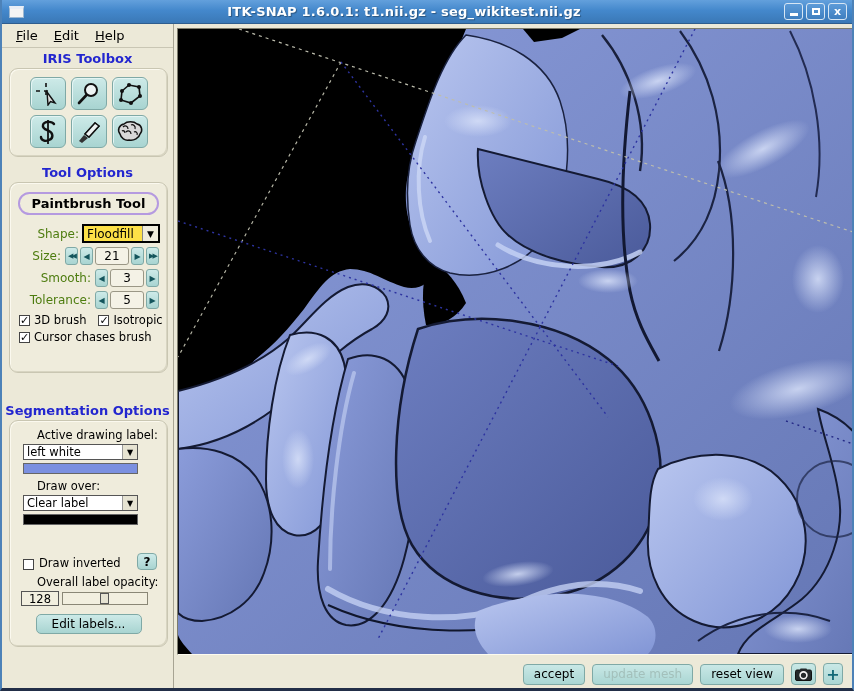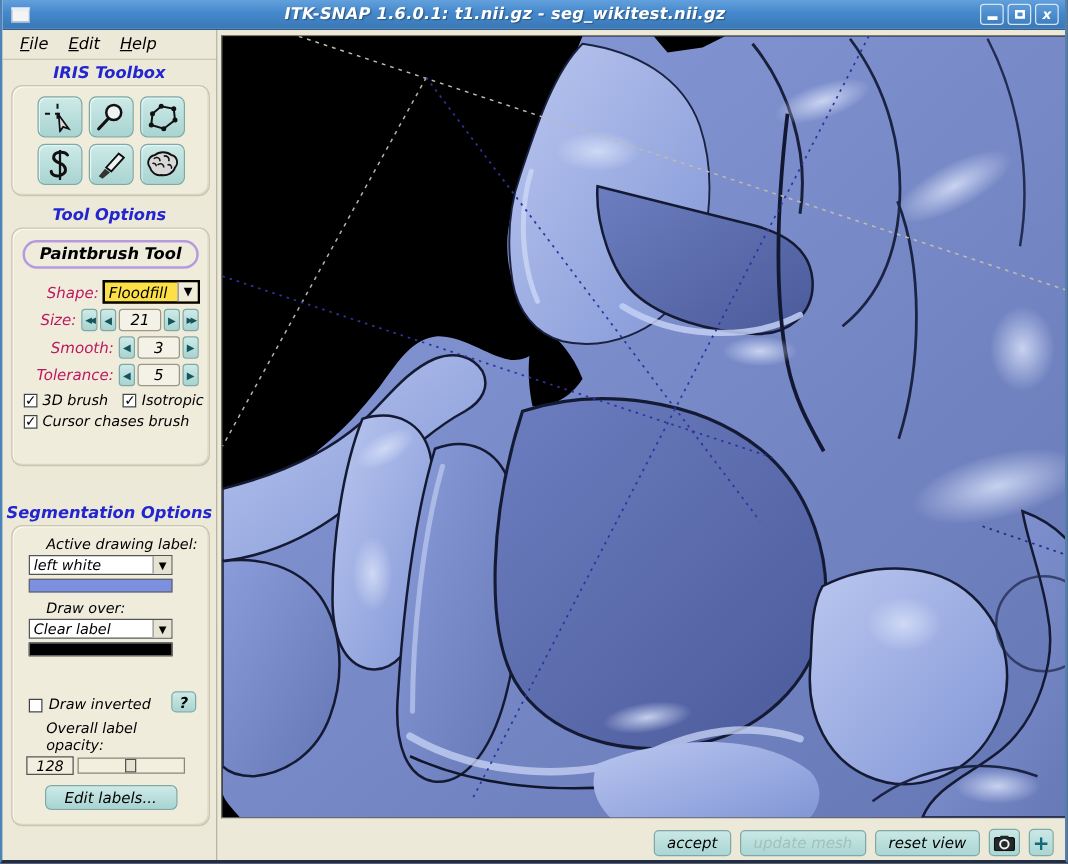--- a/index.html
+++ b/index.html
@@ -1,20 +1,20 @@
 <!DOCTYPE html>
 <html><head>
 <meta charset="utf-8">
 <style>
   html,body{margin:0;padding:0;background:#555;}
   *{box-sizing:border-box;}
   body{font-family:"DejaVu Sans","Liberation Sans",sans-serif;}
 
   .window{position:relative;width:854px;height:691px;background:#ece9d8;
-    border-left:2px solid #4d82b8;border-right:2px solid #4d82b8;border-bottom:3px solid #222e47;overflow:hidden;font-style:italic;}
+    border-left:2px solid #4d82b8;border-right:2px solid #4d82b8;border-bottom:3px solid #222e47;overflow:hidden;}
 
   
   .titlebar{height:24px;background:linear-gradient(#63a0dc,#4488cc 45%,#3a78b6);
     display:flex;align-items:center;padding:0 5px;border-bottom:1px solid #2e5d8e;}
   .win-icon{width:15px;height:12px;background:#f4f4f4;border:1px solid #9db8d2;border-top:3px solid #e8eef6;margin-left:2px;}
   .title-text{flex:1;text-align:center;color:#fff;font-weight:bold;font-size:13px;
     text-shadow:1px 1px 1px rgba(0,0,0,.35);letter-spacing:.2px;}
   .win-controls{display:flex;gap:3px;}
   .win-btn{width:19px;height:17px;border:1px solid #d7e6f4;border-radius:3px;
     background:linear-gradient(#5d9bd8,#3f7fc0);display:flex;align-items:center;justify-content:center;
@@ -41,21 +41,21 @@
   .toolbtn{width:36px;height:33px;border-radius:6px;background:linear-gradient(#cdeae8,#a8d4d1);
     border:1px solid #7fa9a6;box-shadow:inset 1px 1px 0 #e4f5f4;display:flex;align-items:center;justify-content:center;}
   .toolbtn svg{display:block;}
 
   
   .to-box{padding:6px 4px 28px 4px;}
   .pill{margin:2px 4px 8px 4px;border:2px solid #b79ae map;}
   .pill{margin:3px 4px 9px 4px;border:2px solid #b59ae0;border-radius:13px;padding:2px 0;
     text-align:center;font-weight:bold;font-size:13px;color:#000;background:#efecdc;}
   .row{display:flex;align-items:center;justify-content:flex-end;margin:4px 3px 4px 0;}
-  .rowlabel{font-size:12px;color:#be185d;margin-right:3px;white-space:nowrap;}
+  .rowlabel{font-size:12px;color:#4d7c0f;margin-right:3px;white-space:nowrap;}
   .combo{display:flex;align-items:stretch;border:2px solid #000;background:#fde047;height:19px;width:78px;}
   .combo .val{flex:1;font-size:12px;padding:1px 3px;overflow:hidden;white-space:nowrap;}
   .combo .arrow{width:16px;background:#efecdc;border-left:1px solid #888;display:flex;align-items:center;justify-content:center;font-size:9px;color:#000;}
   .spin{width:13px;height:18px;border-radius:3px;background:linear-gradient(#cdeae8,#a8d4d1);
     border:1px solid #7fa9a6;color:#14555c;font-size:8px;display:flex;align-items:center;justify-content:center;margin:0 1px;font-weight:bold;}
   .spin.dbl{letter-spacing:-2px;font-size:7px;}
   .spinval{width:34px;height:18px;background:#f4f2e6;border:1px solid #9a9786;border-radius:3px;
     font-size:12px;display:flex;align-items:center;justify-content:center;margin:0 1px;}
   .cbrow{display:flex;align-items:center;margin:3px 0 0 5px;gap:4px;}
   .checkbox{width:11px;height:11px;background:#fff;border:1px solid #444;font-size:11px;line-height:9px;

